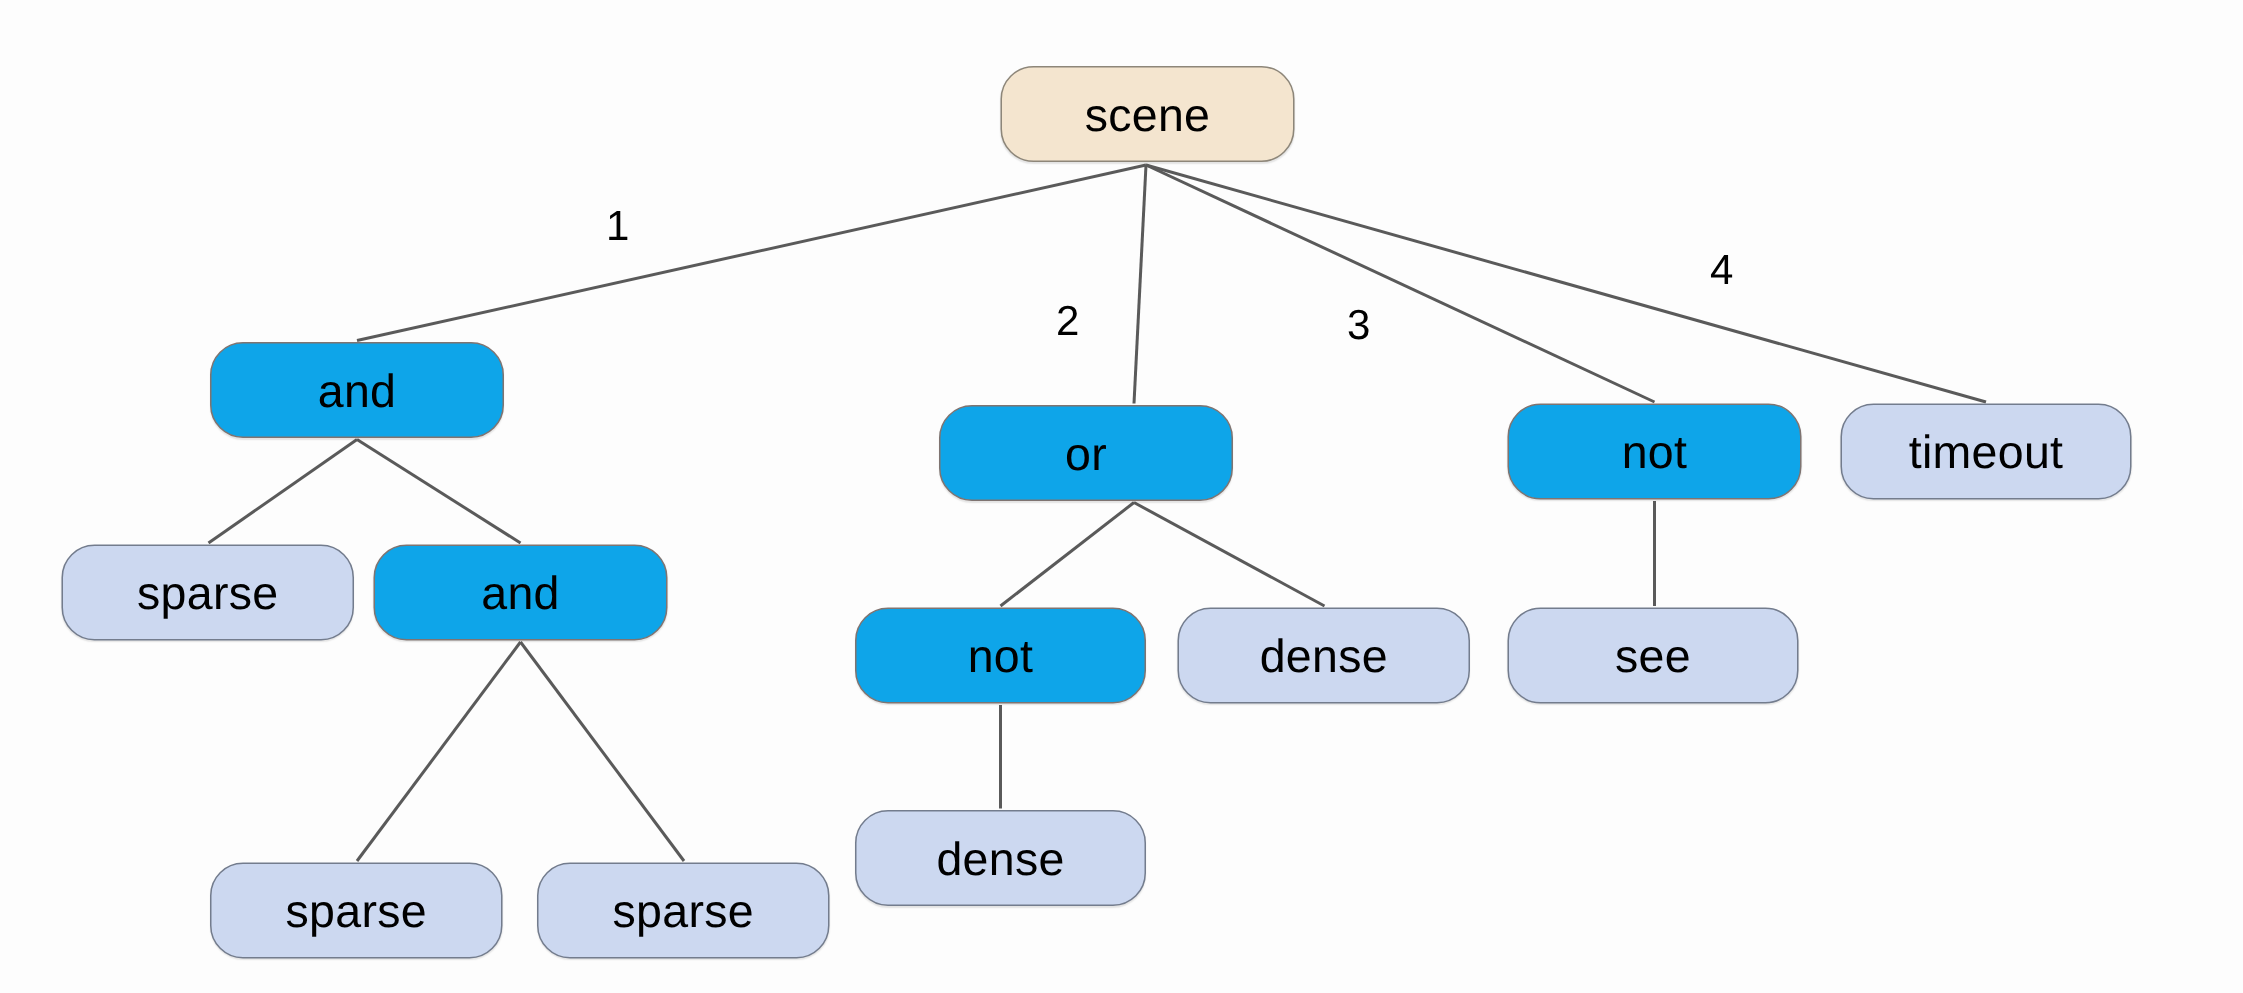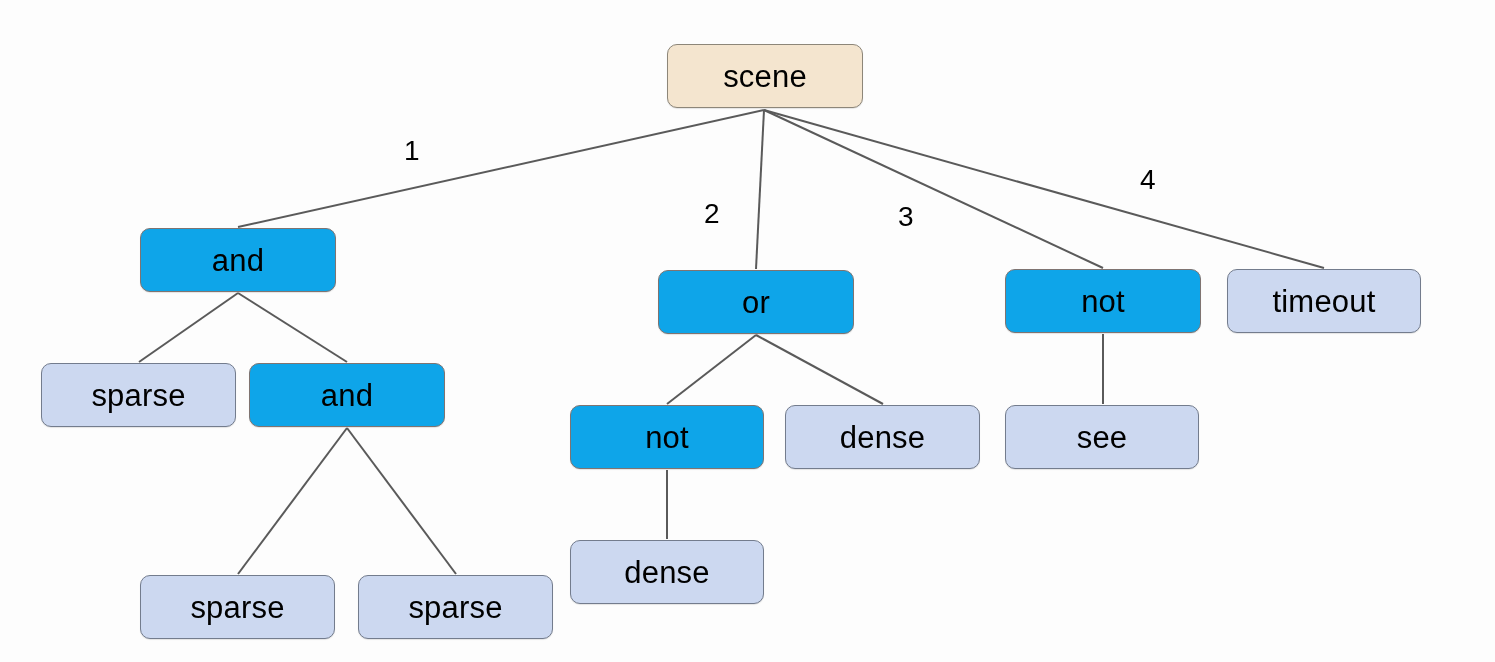--- a/index.html
+++ b/index.html
@@ -20,21 +20,21 @@
     left: 0;
     top: 0;
     width: 1495px;
     height: 662px;
     pointer-events: none;
   }
   .node {
     position: absolute;
     box-sizing: border-box;
     border: 1.6px solid #7a7a7a;
-    border-radius: 10px;
+    border-radius: 22px;
     display: flex;
     align-items: center;
     justify-content: center;
     font-size: 31px;
     line-height: 1;
     color: #000000;
     letter-spacing: 0.2px;
     white-space: nowrap;
     box-shadow: 0 1px 1px rgba(0,0,0,0.10);
   }
@@ -66,21 +66,21 @@
       <line x1="756" y1="335" x2="883" y2="404" stroke="#5a5a5a" stroke-width="2"></line>
       <line x1="667" y1="470" x2="667" y2="539" stroke="#5a5a5a" stroke-width="2"></line>
       <line x1="1103" y1="334" x2="1103" y2="404" stroke="#5a5a5a" stroke-width="2"></line>
     </svg>
 <div class="node root" style="left: 667px; top: 44px; width: 196px; height: 64px;">scene</div>
     <div class="node operator" style="left: 140px; top: 228px; width: 196px; height: 64px;">and</div>
     <div class="node leaf" style="left: 41px; top: 363px; width: 195px; height: 64px;">sparse</div>
     <div class="node operator" style="left: 249px; top: 363px; width: 196px; height: 64px;">and</div>
     <div class="node leaf" style="left: 140px; top: 575px; width: 195px; height: 64px;">sparse</div>
     <div class="node leaf" style="left: 358px; top: 575px; width: 195px; height: 64px;">sparse</div>
-    <div class="node operator" style="left: 658px; top: 270px; width: 196px; height: 64px;">or</div>
+    <div class="node operator" style="left: 626px; top: 270px; width: 196px; height: 64px;">or</div>
     <div class="node operator" style="left: 570px; top: 405px; width: 194px; height: 64px;">not</div>
     <div class="node leaf" style="left: 785px; top: 405px; width: 195px; height: 64px;">dense</div>
     <div class="node leaf" style="left: 570px; top: 540px; width: 194px; height: 64px;">dense</div>
     <div class="node operator" style="left: 1005px; top: 269px; width: 196px; height: 64px;">not</div>
     <div class="node leaf" style="left: 1227px; top: 269px; width: 194px; height: 64px;">timeout</div>
     <div class="node leaf" style="left: 1005px; top: 405px; width: 194px; height: 64px;">see</div>
     <div class="edge-label" style="left: 404px; top: 137px;">1</div>
     <div class="edge-label" style="left: 704px; top: 200px;">2</div>
     <div class="edge-label" style="left: 898px; top: 203px;">3</div>
     <div class="edge-label" style="left: 1140px; top: 166px;">4</div>

